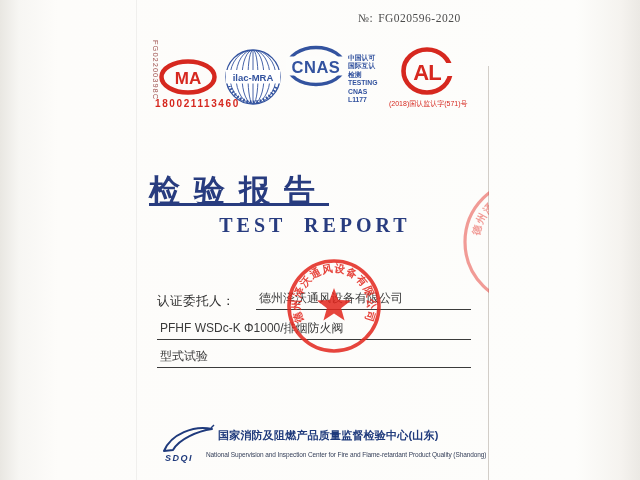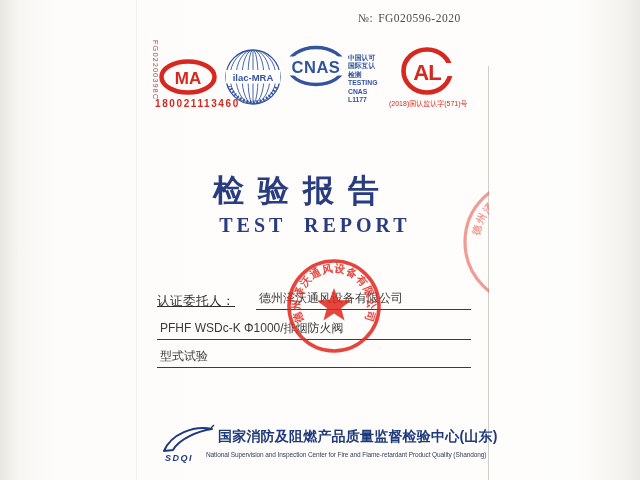--- a/index.html
+++ b/index.html
@@ -18,39 +18,39 @@
 
   .logos{position:absolute;left:0;top:0;}
   .cma-wrap{position:absolute;left:159px;top:58px;}
   .cma-num{position:absolute;left:155px;top:98px;font-size:10px;color:#d6281f;letter-spacing:1.6px;font-weight:bold;}
   .ilac-wrap{position:absolute;left:224px;top:48px;}
   .cnas-wrap{position:absolute;left:286px;top:45px;}
   .cnas-cap{position:absolute;left:348px;top:54px;color:#33539f;font-size:6.8px;line-height:8.4px;font-weight:bold;}
   .cal-wrap{position:absolute;left:401px;top:46px;}
   .cal-cap{position:absolute;left:389px;top:99px;font-size:7px;color:#d6281f;white-space:nowrap;}
 
-  .title-zh{position:absolute;left:118px;top:170px;width:356px;text-align:center;
-    font-size:31px;font-weight:bold;color:#283c7f;letter-spacing:14px;text-indent:14px;margin:0;}
+  .title-zh{position:absolute;left:135px;top:170px;width:356px;text-align:left;
+    font-size:31px;font-weight:bold;color:#283c7f;letter-spacing:14px;text-indent:14px;margin:0;text-decoration:underline;}
   .title-en{position:absolute;left:135px;top:214px;width:356px;text-align:center;
     font-family:"Liberation Serif",serif;font-size:20px;font-weight:bold;color:#283c7f;
     letter-spacing:4px;word-spacing:9px;text-indent:4px;}
 
   .field{position:absolute;left:157px;width:314px;display:flex;align-items:flex-end;z-index:2;}
   .f1{top:290px;} .f2{top:320px;} .f3{top:348px;}
-  .flabel{width:99px;flex-shrink:0;font-size:12.5px;color:#2e2e2e;letter-spacing:.5px;text-decoration:underline;}
+  .flabel{width:99px;flex-shrink:0;font-size:12.5px;color:#2e2e2e;letter-spacing:.5px;}
   .fvalue{flex:1;border-bottom:1px solid #3b3b3b;font-size:12px;color:#3a3a3a;
     padding:0 2px 2px 3px;white-space:nowrap;overflow:hidden;}
 
   .seal{position:absolute;left:274px;top:246px;z-index:5;opacity:.85;}
   .page-clip{position:absolute;left:0;top:0;width:489px;height:480px;overflow:hidden;pointer-events:none;}
   .partial-stamp{position:absolute;left:457px;top:172px;opacity:.45;}
 
   .footer{position:absolute;left:0;top:0;}
   .sdqi-wrap{position:absolute;left:162px;top:423px;}
-  .org-zh{position:absolute;left:218px;top:428px;width:260px;font-size:14px;font-weight:bold;
+  .org-zh{position:absolute;left:218px;top:428px;width:260px;font-size:11px;font-weight:bold;
     color:#1f3a7c;letter-spacing:.2px;white-space:nowrap;}
   .org-en{position:absolute;left:206px;top:451px;width:265px;font-size:6.5px;color:#36405a;
     white-space:nowrap;letter-spacing:-.1px;}
 </style>
 </head>
 <body>
 
 <div class="stage">
 
   <div class="page-edge-left"></div>

